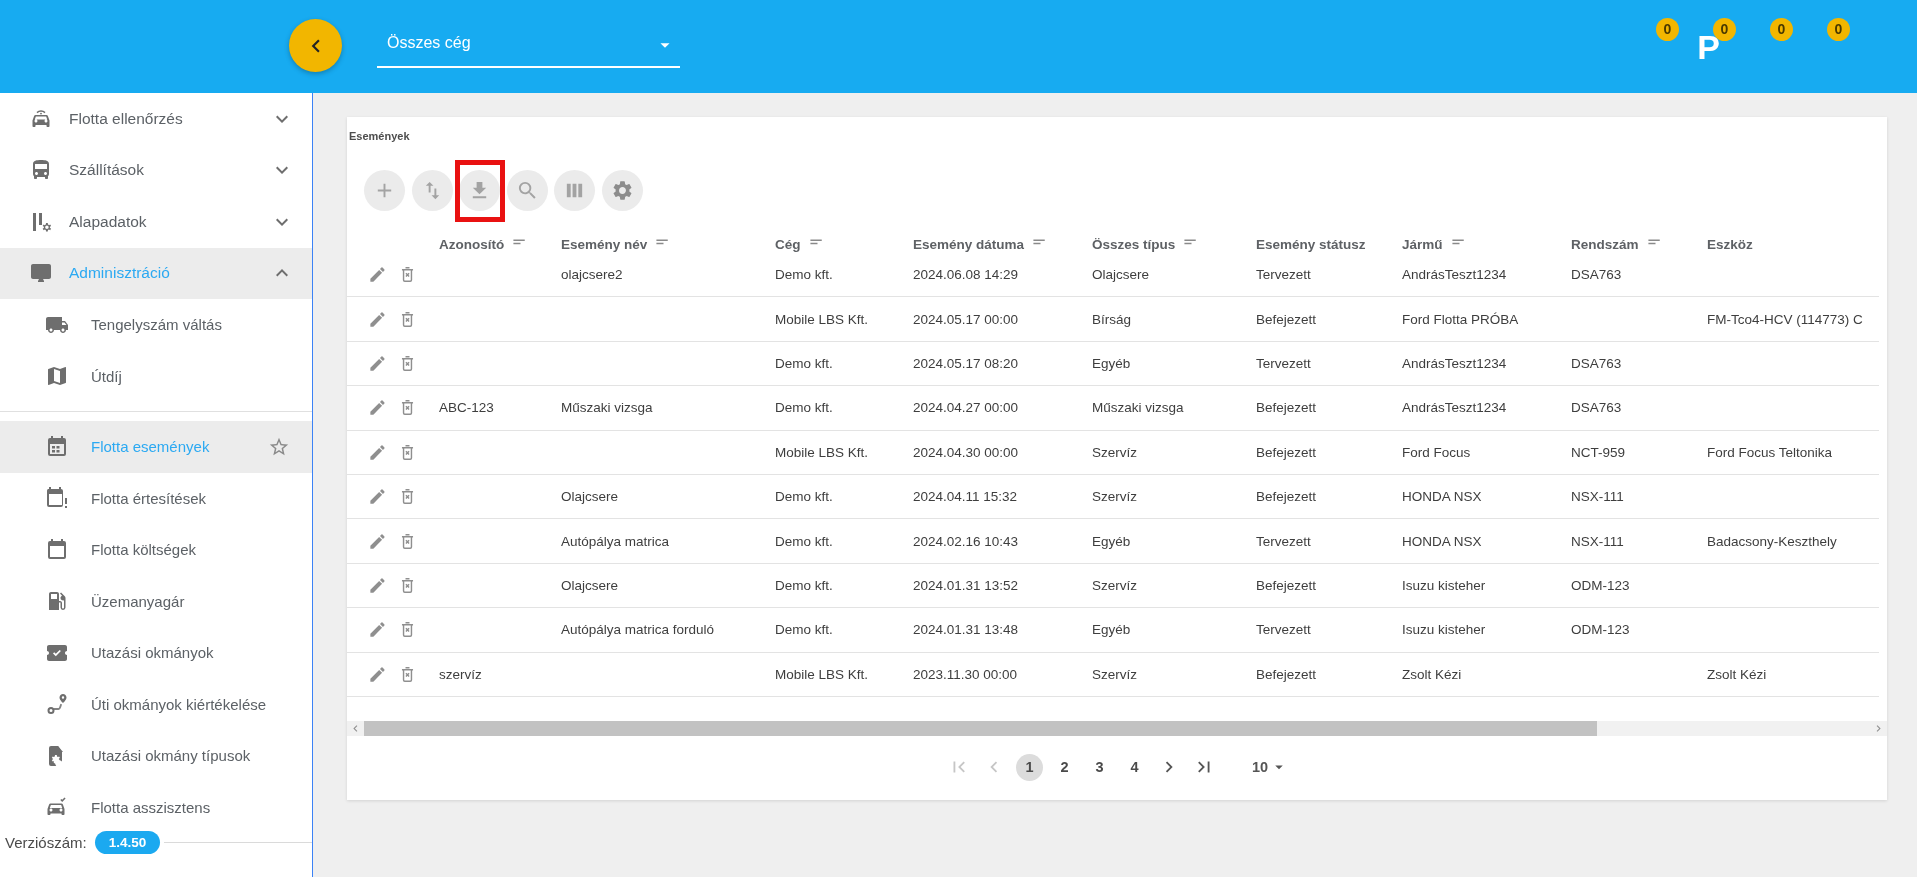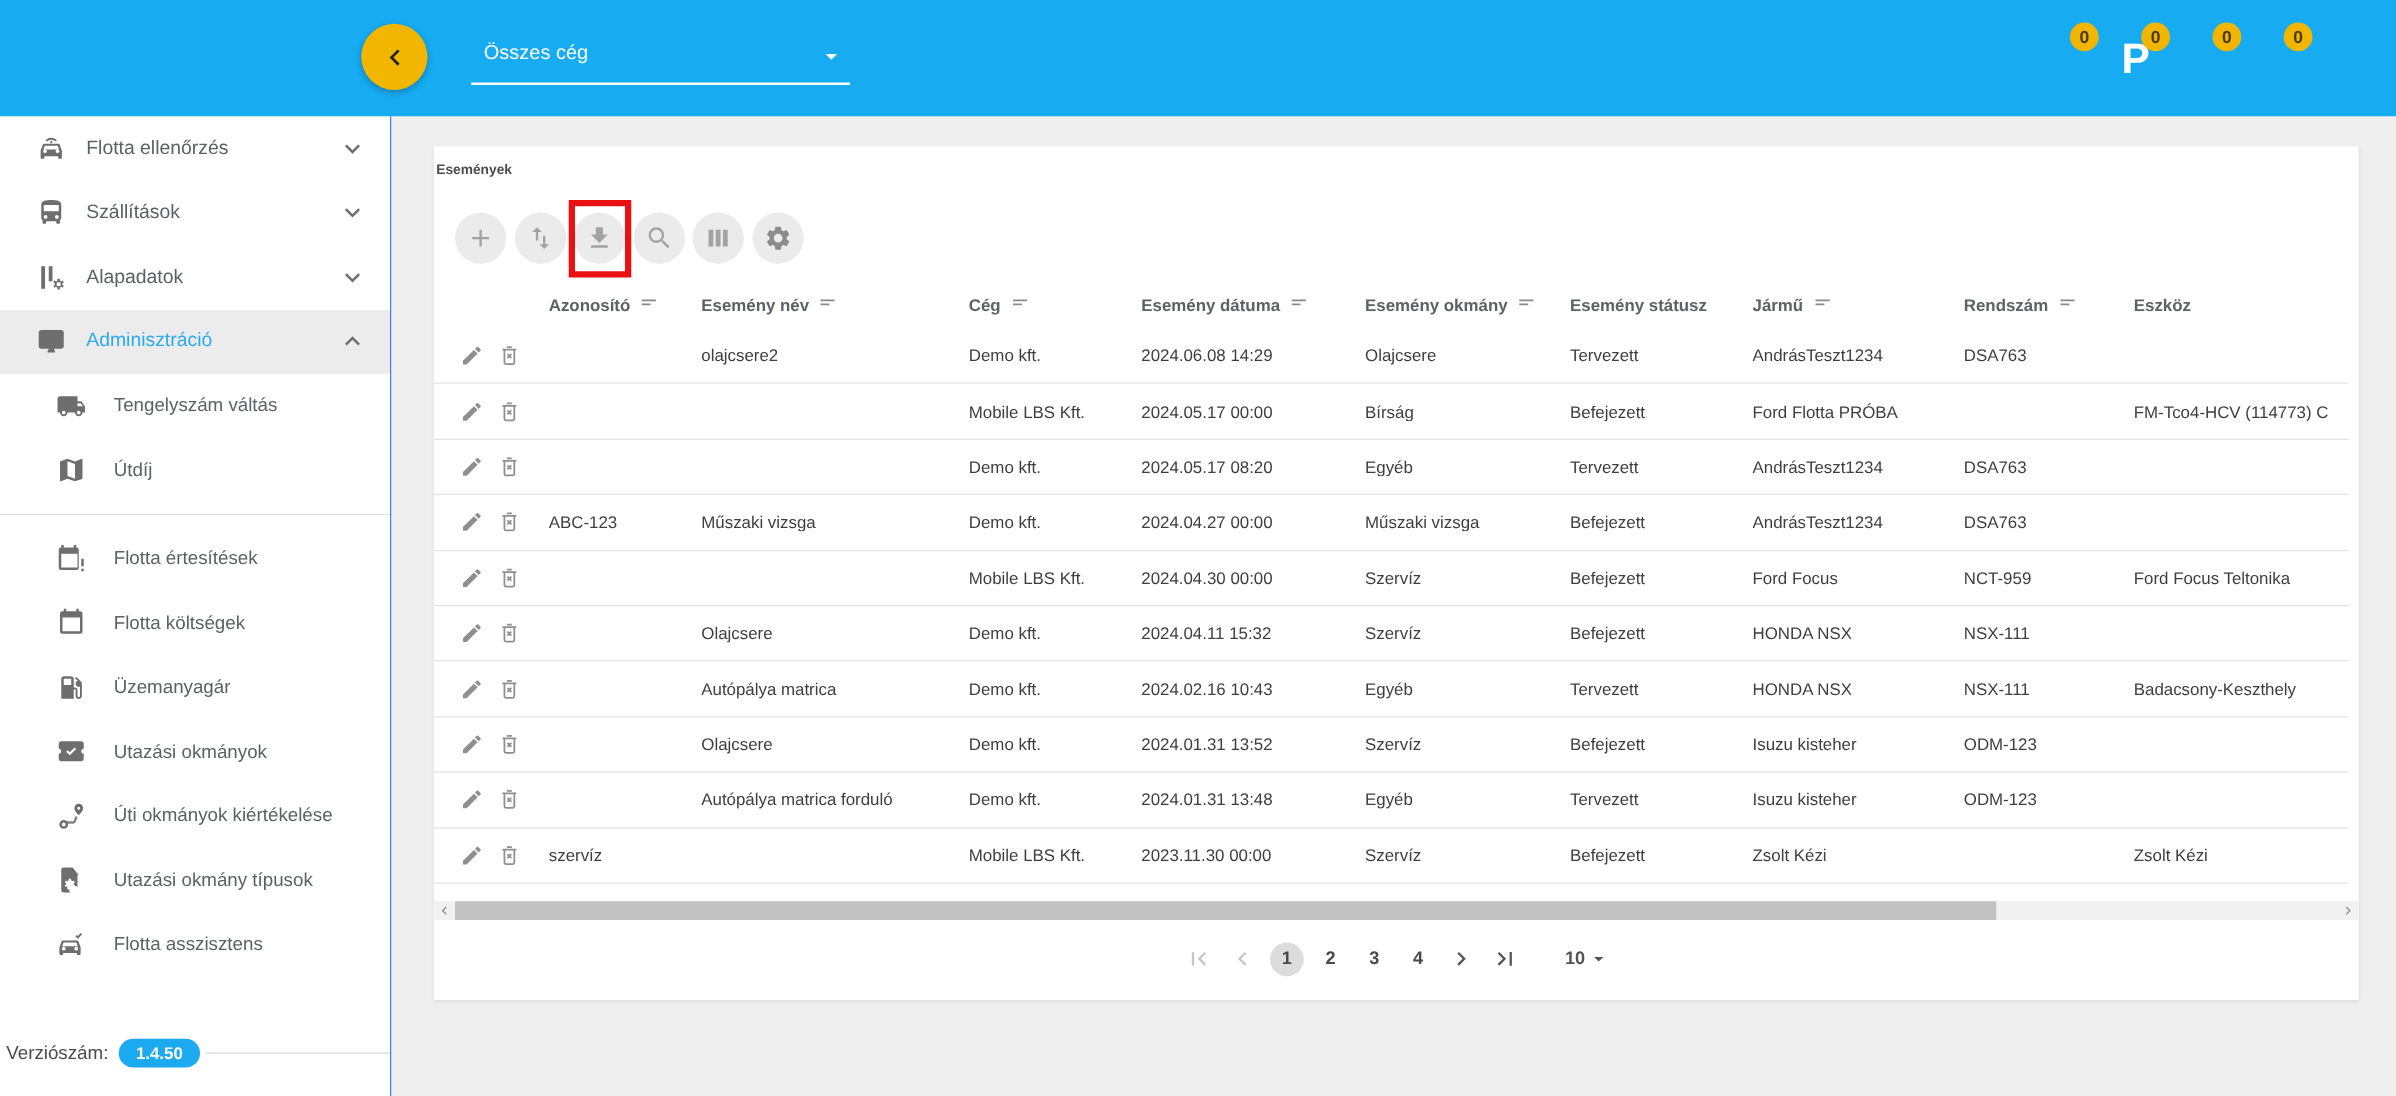--- a/index.html
+++ b/index.html
@@ -57,21 +57,21 @@
   .tbtn svg { width:23px; height:23px; fill:#A3A3A3; }
   .tbtn.gear svg { fill:#8C8C8C; }
   .red-box { position:absolute; left:108px; top:43px; width:50px; height:62px;
     border:5px solid #E91111; pointer-events:none; z-index:9; }
 
   
   .tgrid { display:grid; grid-template-columns:92px 122px 214px 138px 179px 164px 146px 169px 136px 180px; }
   .thead { position:absolute; left:0; top:108px; width:1540px; height:38px; align-items:center; }
   .th { font-size:13.5px; font-weight:bold; color:#5E6165; display:flex; align-items:center; gap:8px; white-space:nowrap; overflow:visible; }
   .th svg { width:17px; height:17px; fill:#8A8A8A; flex:0 0 17px; cursor:pointer; }
-  .tbody { position:absolute; left:0; top:146px; width:1532px; }
+  .tbody { position:absolute; left:0; top:136px; width:1532px; }
   .trow { height:44.4px; align-items:center; border-bottom:1px solid #E3E3E3; }
   .td { font-size:13.5px; color:#3E3E3E; white-space:nowrap; overflow:hidden; }
   .td.actions { display:flex; gap:11px; padding-left:21px; overflow:visible; }
   .td.actions svg { width:19px; height:19px; cursor:pointer; }
   .ic-edit { fill:#8F8F8F; }
   .ic-trash { stroke:#8F8F8F; fill:none; stroke-width:1.8; }
 
   
   .hscroll { position:absolute; left:0; top:604px; width:1540px; height:15px; background:#F1F1F1; }
   .hscroll .thumb { position:absolute; left:17px; top:0; width:1233px; height:15px; background:#C2C2C2; cursor:pointer; }
@@ -189,20 +189,29 @@
             </svg></span>
           <span class="lbl">Tengelyszám váltás</span>
         </div>
         <div class="side-item sub">
           <span class="ic"><svg class="" viewBox="0 0 24 24">
               <path d="M20.5 3l-.16.03L15 5.1 9 3 3.36 4.9c-.21.07-.36.25-.36.48V20.5c0 .28.22.5.5.5l.16-.03L9 18.9l6 2.1 5.64-1.9c.21-.07.36-.25.36-.48V3.5c0-.28-.22-.5-.5-.5zM15 19l-6-2.11V5l6 2.11V19z"></path>
             </svg></span>
           <span class="lbl">Útdíj</span>
         </div>
         <div class="side-divider"></div>
+        <div class="side-item sub active">
+          <span class="ic"><svg class="" viewBox="0 0 24 24">
+              <path d="M19 3h-1V1h-2v2H8V1H6v2H5a2 2 0 0 0-2 2v14a2 2 0 0 0 2 2h14a2 2 0 0 0 2-2V5a2 2 0 0 0-2-2zm0 16H5V9h14v10zM7 11h3v2.5H7zm4.5 0h3v2.5h-3zm-4.5 4h3v2.5H7zm4.5 0h3v2.5h-3z"></path>
+            </svg></span>
+          <span class="lbl">Flotta események</span>
+          <svg class="star" viewBox="0 0 24 24">
+            <path d="M22 9.24l-7.19-.62L12 2 9.19 8.63 2 9.24l5.46 4.73L5.82 21 12 17.27 18.18 21l-1.63-7.03L22 9.24zM12 15.4l-3.76 2.27 1-4.28-3.32-2.88 4.38-.38L12 6.1l1.71 4.04 4.38.38-3.32 2.88 1 4.28L12 15.4z"></path>
+          </svg>
+        </div>
         <div class="side-item sub">
           <span class="ic"><svg class="" viewBox="0 0 24 24">
               <path d="M17 3h-1V1h-2v2H6V1H4v2H3a2 2 0 0 0-1 1.73V19a2 2 0 0 0 2 2h12a2 2 0 0 0 2-2V5a2 2 0 0 0-2-2zm0 16H4V8h13v11z"></path>
               <path d="M20 12h2v6h-2zm0 8h2v2h-2z"></path>
             </svg></span>
           <span class="lbl">Flotta értesítések</span>
         </div>
         <div class="side-item sub">
           <span class="ic"><svg class="" viewBox="0 0 24 24">
               <path d="M19 3h-1V1h-2v2H8V1H6v2H5a2 2 0 0 0-2 2v14a2 2 0 0 0 2 2h14a2 2 0 0 0 2-2V5a2 2 0 0 0-2-2zm0 16H5V8h14v11z"></path>
@@ -309,21 +318,21 @@
             <path d="M2 5h16v2H2zM2 9.5h10v2H2z"></path>
           </svg>
         </div>
         <div class="th">
           <span>Esemény dátuma</span>
           <svg class="" viewBox="0 0 24 24">
             <path d="M2 5h16v2H2zM2 9.5h10v2H2z"></path>
           </svg>
         </div>
         <div class="th">
-          <span>Esemény okmány</span>
+          <span>Összes típus</span>
           <svg class="" viewBox="0 0 24 24">
             <path d="M2 5h16v2H2zM2 9.5h10v2H2z"></path>
           </svg>
         </div>
         <div class="th">
           <span>Esemény státusz</span>
         </div>
         <div class="th">
           <span>Jármű</span>
           <svg class="" viewBox="0 0 24 24">

